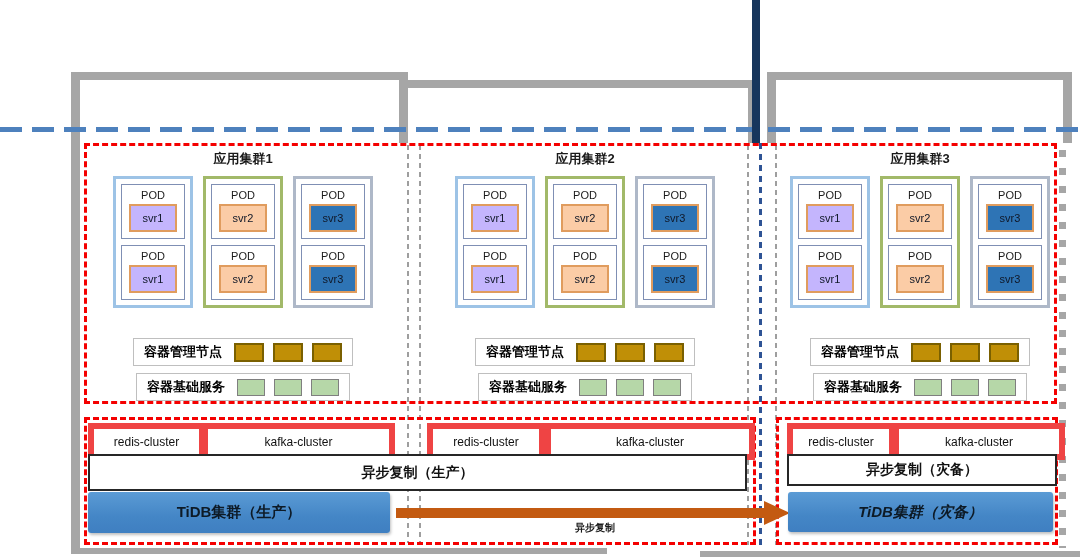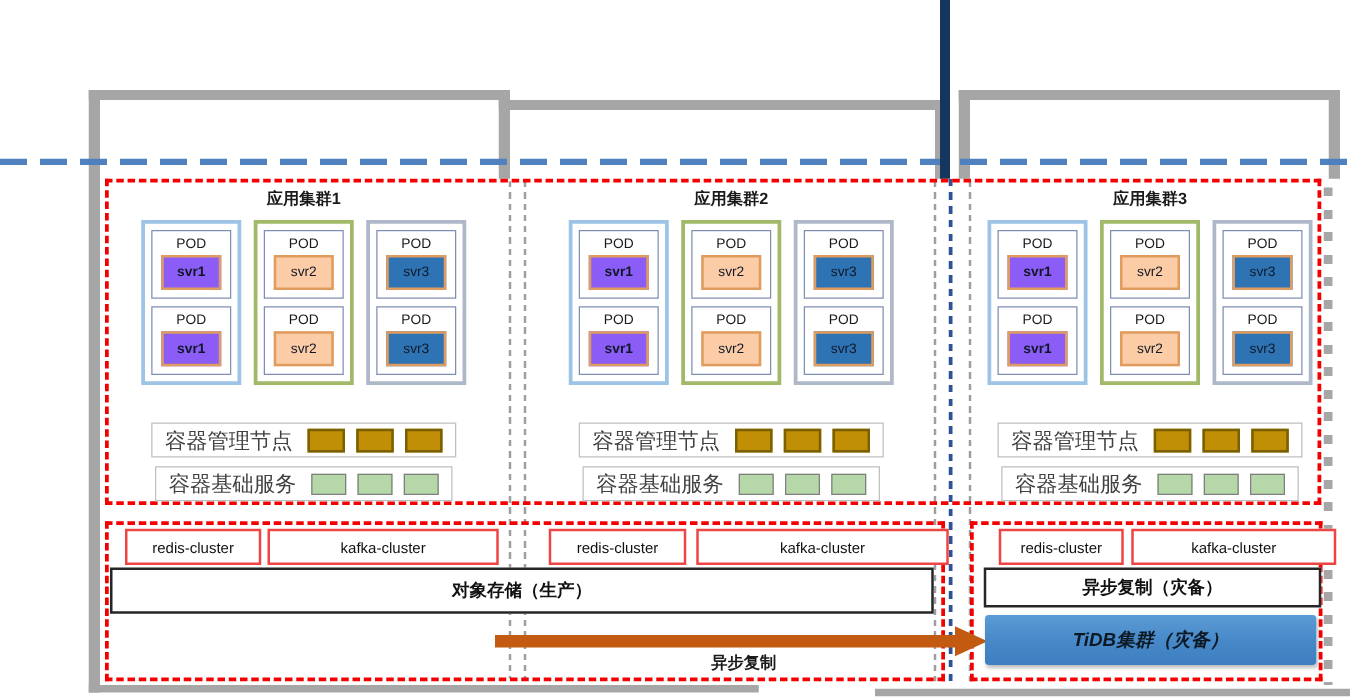--- a/index.html
+++ b/index.html
@@ -19,40 +19,40 @@
   .cluster{position:absolute;top:150px;display:flex;flex-direction:column;align-items:center;}
   .cluster-title{font-size:13px;color:#1a1a1a;font-weight:600;height:18px;}
   .groups{display:flex;gap:10px;margin-top:8px;align-items:flex-end;}
   .group{width:64px;padding:5px;display:flex;flex-direction:column;gap:6px;background:#ffffff;}
   .g-blue{border:3px solid #9dc3e6;}
   .g-green{border:3px solid #a2b969;}
   .g-gray{border:3px solid #aeb8c8;}
   .pod{border:1px solid #7f8fb4;background:#ffffff;display:flex;flex-direction:column;align-items:center;padding:3px 3px 6px 3px;}
   .pod-label{font-size:11px;color:#1a1a1a;line-height:14px;}
   .svr{margin-top:2px;width:44px;height:24px;border:2px solid #e09c5e;font-size:11px;color:#101828;display:flex;align-items:center;justify-content:center;}
-  .svr1{background:#8b5cf6;font-weight:bold;}
+  .svr1{background:#c4b5fd;}
   .svr2{background:#fbcca6;}
   .svr3{background:#2e74b5;}
 
   .svc-row{display:flex;align-items:center;gap:12px;background:#ffffff;border:1px solid #bfbfbf;padding:2px 10px;height:22px;}
   .svc-row.first{margin-top:30px;}
   .svc-row.second{margin-top:7px;}
-  .svc-label{font-size:17px;font-weight:400;color:#404040;white-space:nowrap;}
+  .svc-label{font-size:13px;font-weight:700;color:#000000;white-space:nowrap;}
   .sq{width:26px;height:15px;display:inline-block;}
   .sq.gold{background:#c08f06;border:2px solid #7a6000;}
   .sq.green{background:#b6d7a8;border:1px solid #7f7f7f;}
   .sq-wrap{display:flex;gap:9px;}
 
   
-  .mid-box{position:absolute;background:#ffffff;border:2px solid #ef4444;display:flex;align-items:center;justify-content:center;font-size:12px;color:#111;margin-left:12px;}
+  .mid-box{position:absolute;background:#ffffff;border:6px solid #ef4444;display:flex;align-items:center;justify-content:center;font-size:12px;color:#111;}
   .store-box{position:absolute;background:#ffffff;border:2px solid #262626;display:flex;align-items:center;justify-content:center;font-size:14px;font-weight:600;color:#111;}
   .tidb-box{position:absolute;border-radius:3px;background:linear-gradient(180deg,#5b9bd5 0%,#4486c6 60%,#3f7fc1 100%);display:flex;align-items:center;justify-content:center;font-size:15px;font-weight:700;color:#0d1a26;box-shadow:1px 2px 3px rgba(0,0,0,0.25);}
   .arrow-body{position:absolute;background:#c35a11;}
   .arrow-head{position:absolute;width:0;height:0;border-top:12px solid transparent;border-bottom:12px solid transparent;border-left:26px solid #c35a11;}
-  .repl-label{position:absolute;font-size:13px;font-weight:600;color:#1a1a1a;text-align:center;}
+  .repl-label{position:absolute;font-size:10px;font-weight:600;color:#1a1a1a;text-align:center;}
 </style>
 </head>
 <body>
 
 <div id="stage">
 
   <div class="gray" style="left:71px;top:72px;width:9px;height:482px;"></div>
   <div class="gray" style="left:71px;top:72px;width:337px;height:8px;"></div>
   <div class="gray" style="left:399px;top:72px;width:9px;height:71px;"></div>
   <div class="gray" style="left:399px;top:80px;width:358px;height:8px;"></div>
@@ -231,21 +231,22 @@
           <span class="sq green"></span>
           <span class="sq green"></span>
         </span>
     </div>
   </div>
 
   <div class="mid-box" style="left:88px;top:423px;width:105px;height:25px;">redis-cluster</div>
   <div class="mid-box" style="left:202px;top:423px;width:181px;height:25px;">kafka-cluster</div>
   <div class="mid-box" style="left:427px;top:423px;width:106px;height:25px;">redis-cluster</div>
   <div class="mid-box" style="left:545px;top:423px;width:198px;height:25px;">kafka-cluster</div>
-  <div class="store-box" style="left:88px;top:454px;width:655px;height:33px;">对象存储（生产）</div>
+  <div class="store-box" style="left:88px;top:454px;width:655px;height:33px;">异步复制（生产）</div>
+  <div class="tidb-box" style="left:88px;top:492px;width:302px;height:41px;">TiDB集群（生产）</div>
 
   <div class="arrow-body" style="left:396px;top:508px;width:368px;height:10px;"></div>
   <div class="arrow-head" style="left:764px;top:501px;"></div>
   <div class="repl-label" style="left:535px;top:521px;width:120px;">异步复制</div>
 
   <div class="mid-box" style="left:787px;top:423px;width:96px;height:25px;">redis-cluster</div>
   <div class="mid-box" style="left:893px;top:423px;width:160px;height:25px;">kafka-cluster</div>
   <div class="store-box" style="left:787px;top:454px;width:266px;height:28px;">异步复制（灾备）</div>
   <div class="tidb-box" style="left:788px;top:492px;width:265px;height:40px;font-style:italic;">TiDB集群（灾备）</div>
 

